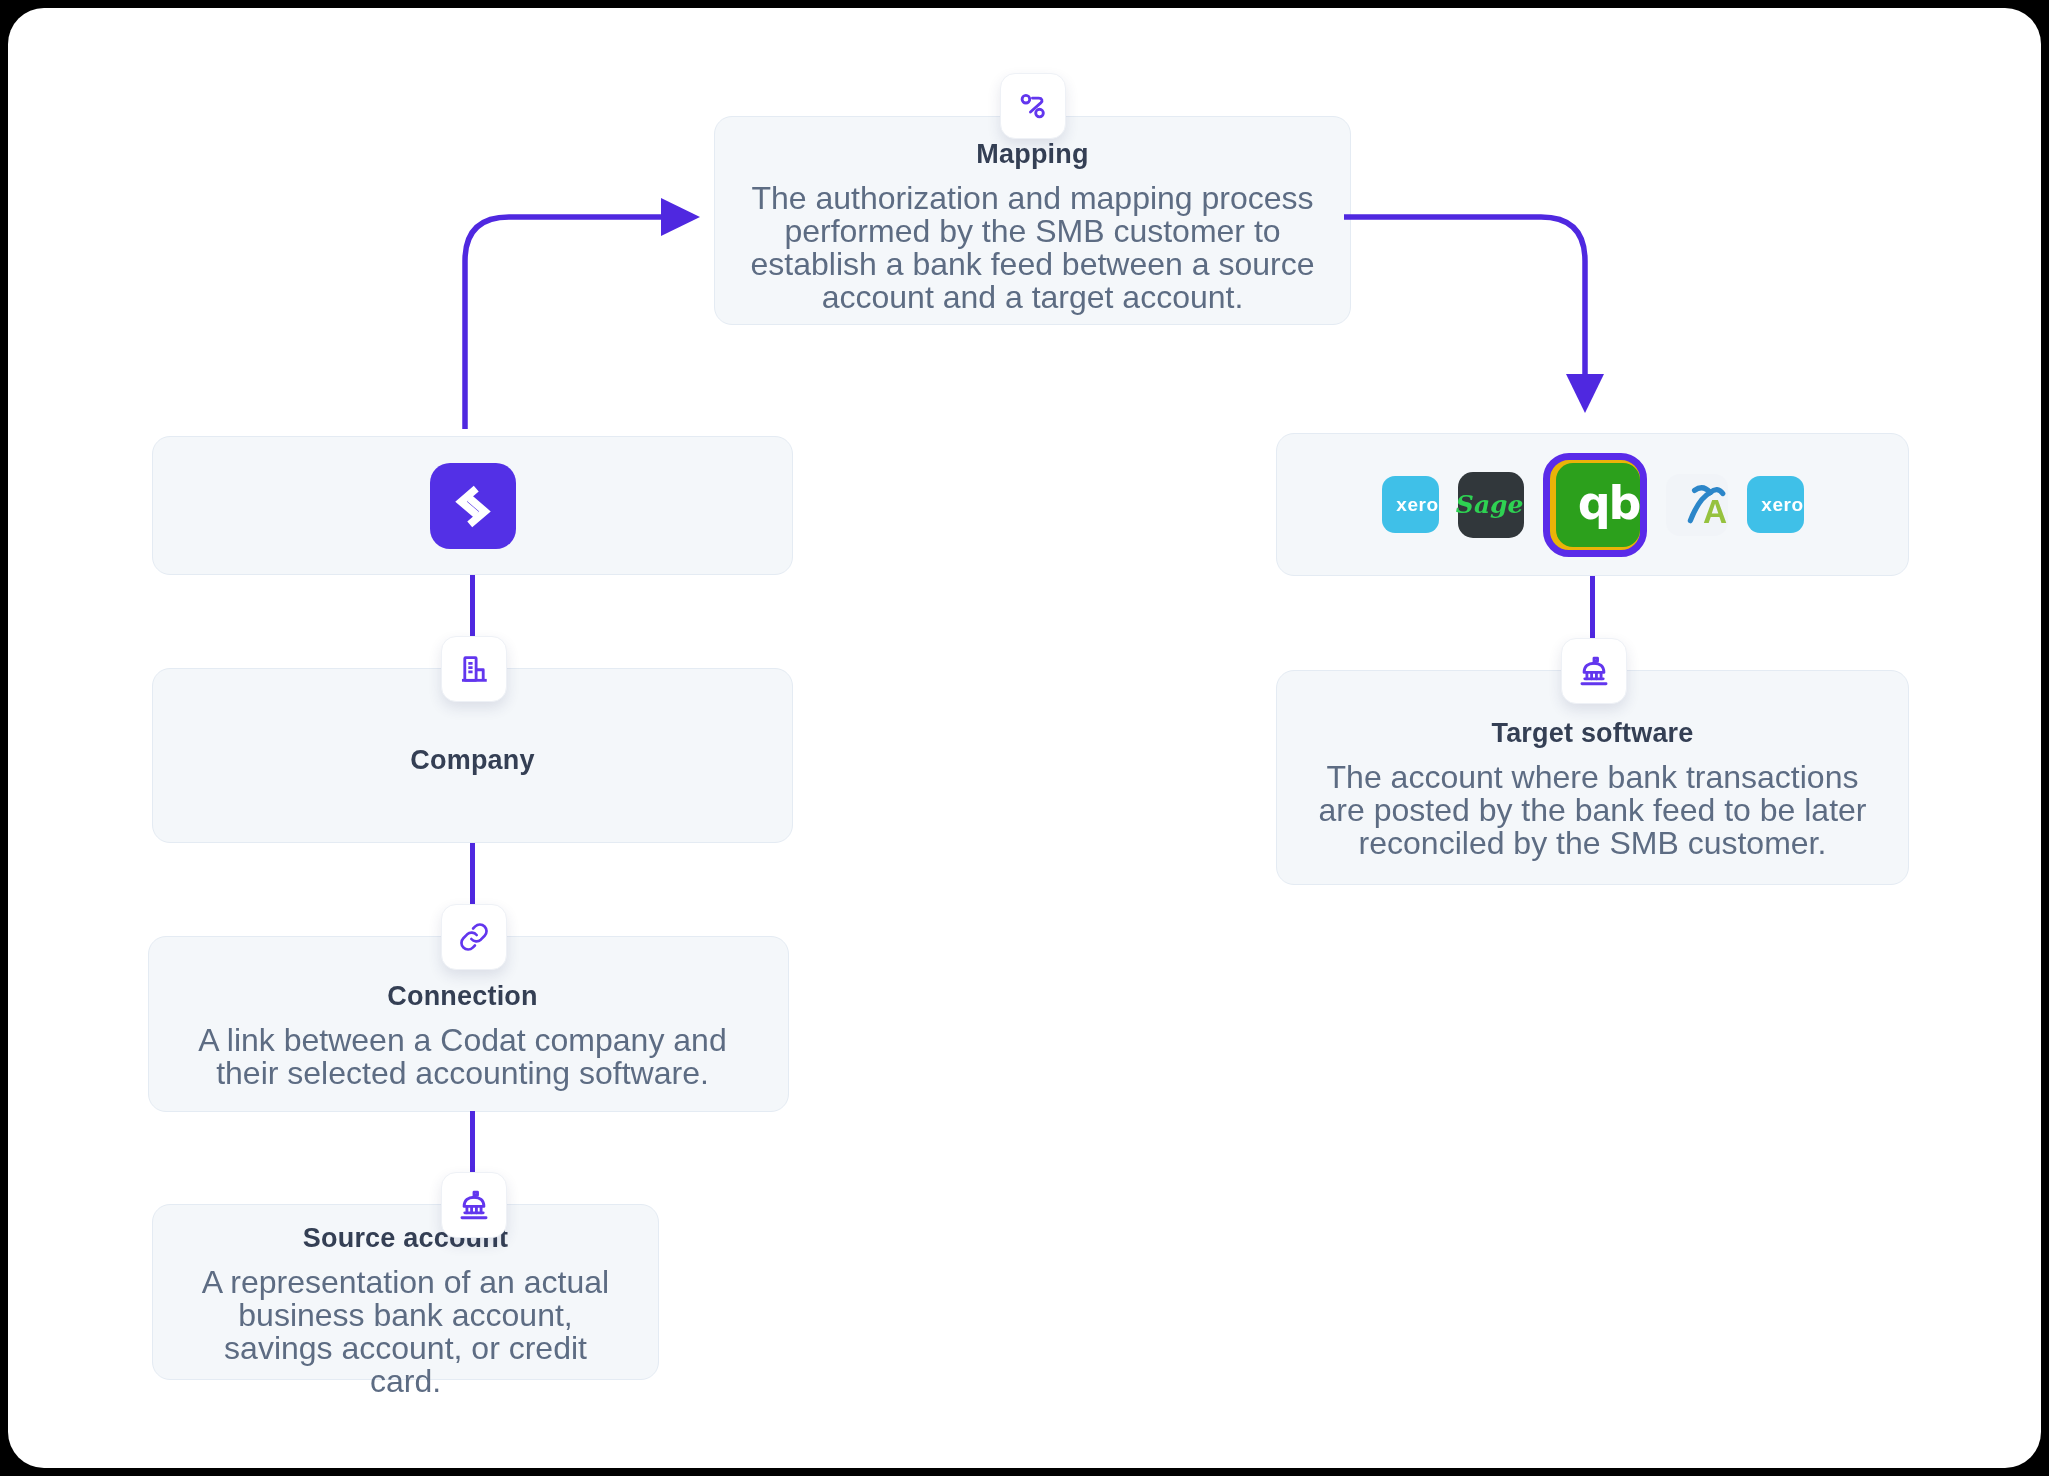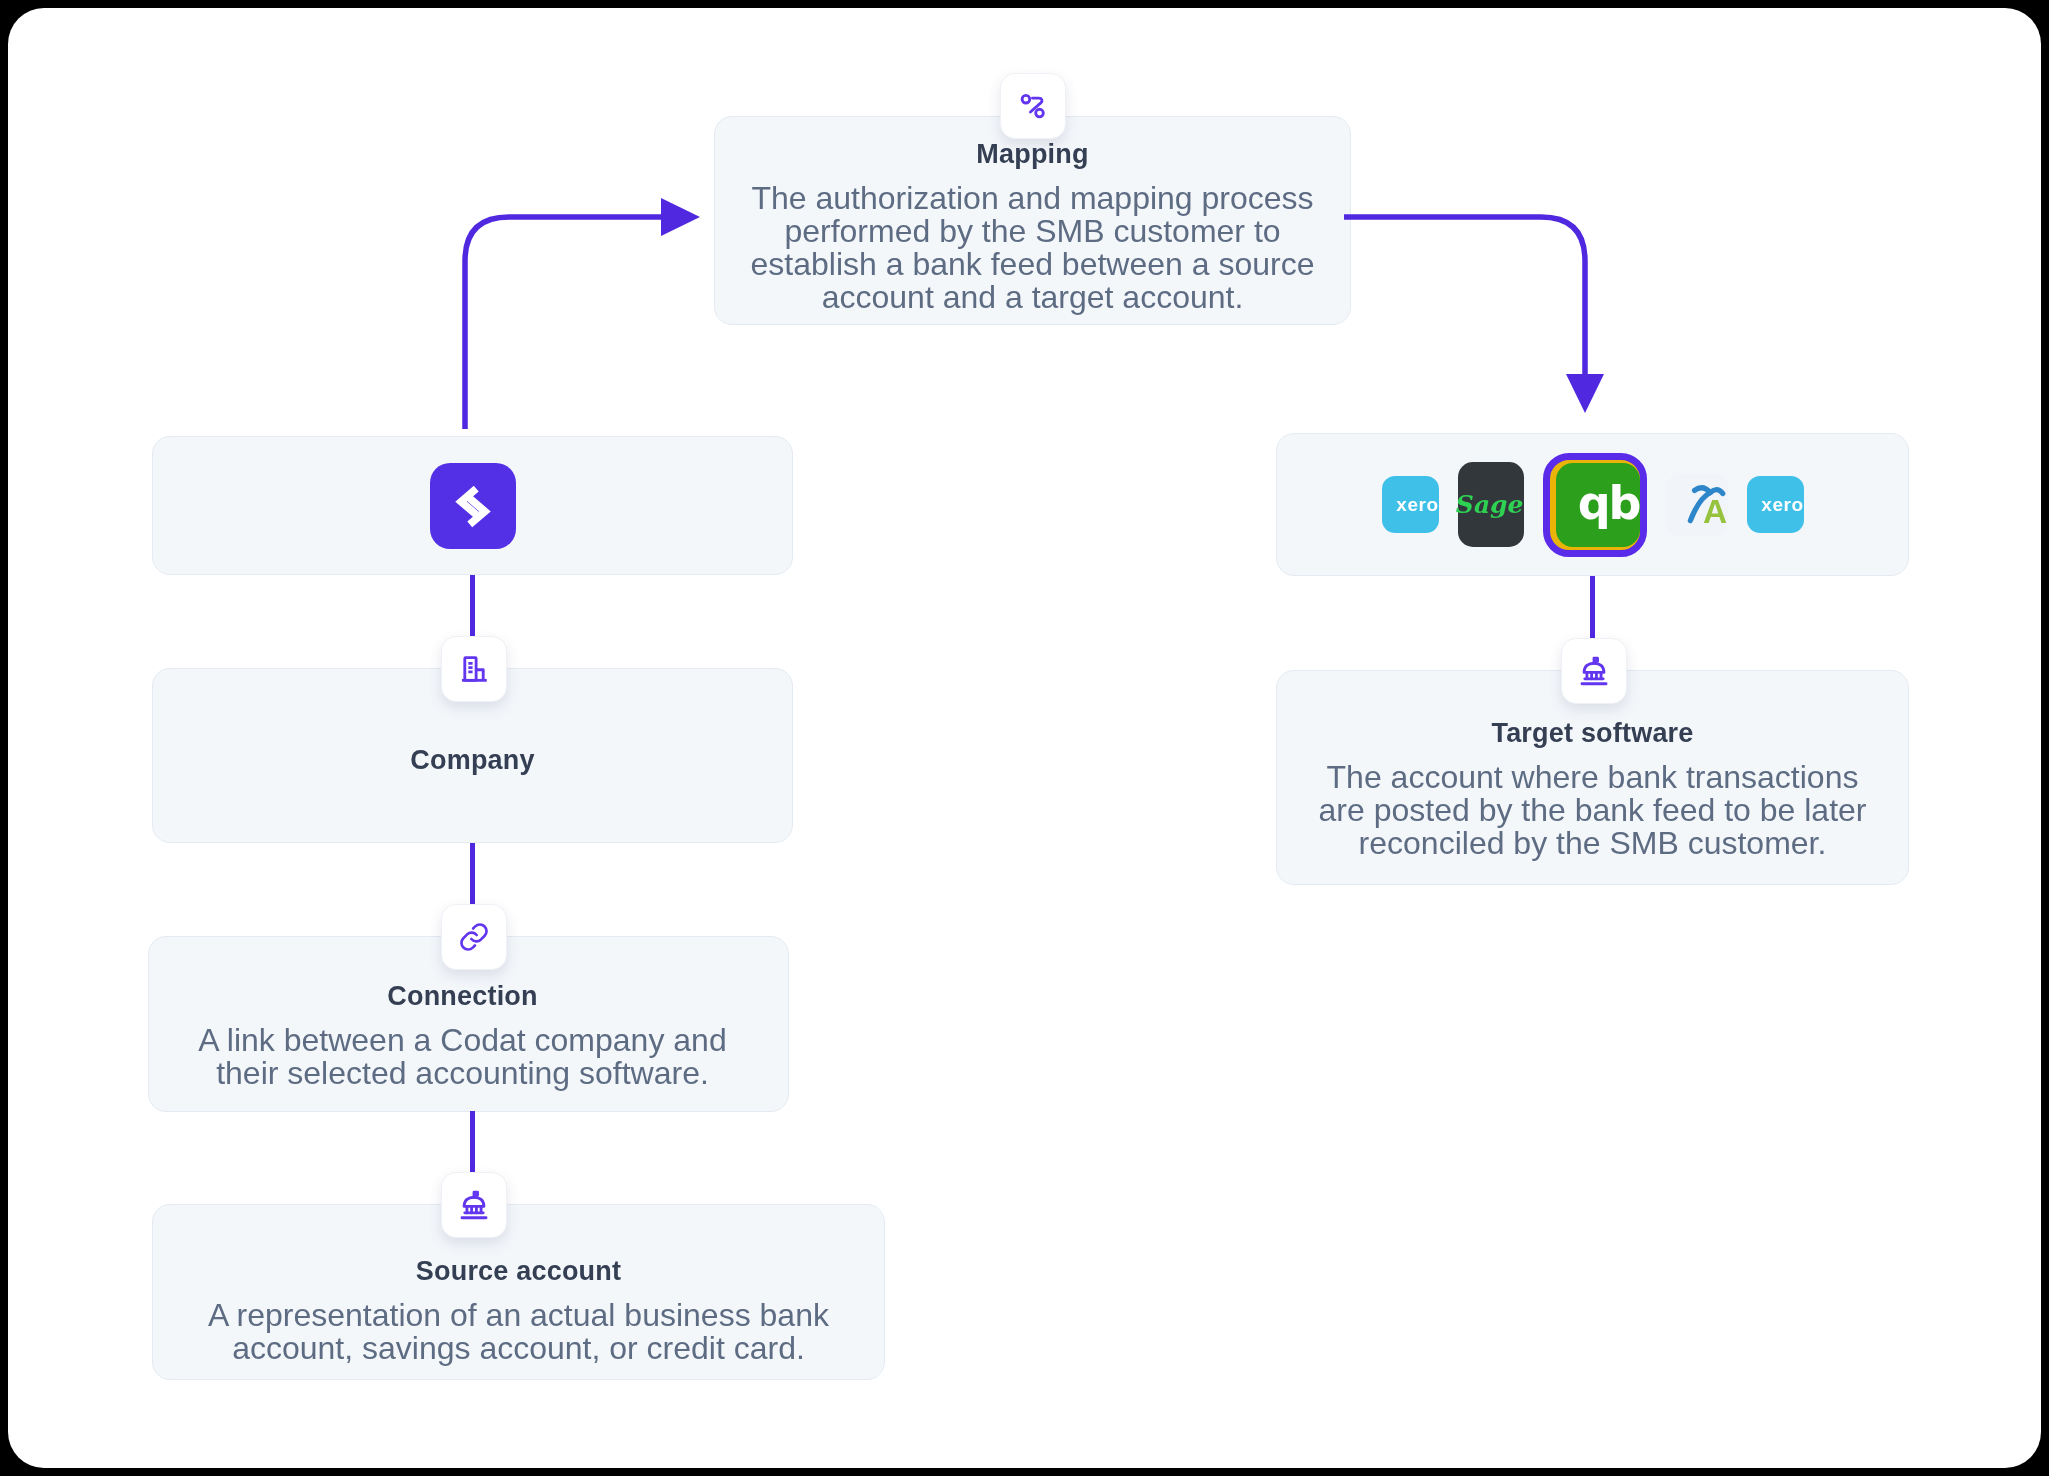--- a/index.html
+++ b/index.html
@@ -45,21 +45,21 @@
     display:flex; align-items:center; justify-content:center;
   }
   
   .logo-row { display:flex; align-items:center; gap:19px; }
   .logo { display:flex; align-items:center; justify-content:flex-end; box-sizing:border-box; }
   .logo-xero {
     width:57px; height:57px; border-radius:13px; background:var(--xero-blue);
     color:#fff; font-size:19px; font-weight:600; letter-spacing:.5px;
   }
   .logo-sage {
-    width:66px; height:85px; border-radius:15px; background:var(--sage-dark);
+    width:66px; height:66px; border-radius:15px; background:var(--sage-dark);
     color:var(--sage-green); font-size:25px; font-weight:700; font-style:italic;
     font-family:"DejaVu Serif", serif;
   }
   .logo-qb-ring {
     width:104px; height:104px; border-radius:26px; background:#eab308;
     border:7px solid var(--selected-ring);
   }
   .logo-qb {
     width:84px; height:84px; border-radius:17px; background:var(--quickbooks-green);
     color:#fff; font-size:46px; font-weight:700; letter-spacing:-2px;
@@ -164,21 +164,21 @@
 
     <div class="chip" style="left:433px; top:1164px;">
       <svg width="34" height="34" viewBox="0 0 24 24" stroke-linecap="round" stroke-linejoin="round">
         <path d="M3.5 21 h17"></path>
         <path d="M5.5 17.5 h13"></path>
         <path d="M7 17.5 v-4.5 M10.3 17.5 v-4.5 M13.7 17.5 v-4.5 M17 17.5 v-4.5"></path>
         <path d="M5 13 c0 -4.5 3 -6.5 7 -6.5 s7 2 7 6.5 z"></path>
         <path d="M12 6.5 V3 h2.5 v2.2 H12"></path>
       </svg>
     </div>
-    <div class="card" style="left:144px; top:1196px; width:733px; height:176px; padding:40px 38px 3px 38px;">
+    <div class="card" style="left:144px; top:1196px; width:507px; height:176px; padding:40px 38px 3px 38px;">
       <div class="title">Source account</div>
       <div class="desc">A representation of an actual business bank account, savings account, or credit card.</div>
     </div>
 
     <div class="chip" style="left:1553px; top:630px;">
       <svg width="34" height="34" viewBox="0 0 24 24" stroke-linecap="round" stroke-linejoin="round">
         <path d="M3.5 21 h17"></path>
         <path d="M5.5 17.5 h13"></path>
         <path d="M7 17.5 v-4.5 M10.3 17.5 v-4.5 M13.7 17.5 v-4.5 M17 17.5 v-4.5"></path>
         <path d="M5 13 c0 -4.5 3 -6.5 7 -6.5 s7 2 7 6.5 z"></path>

